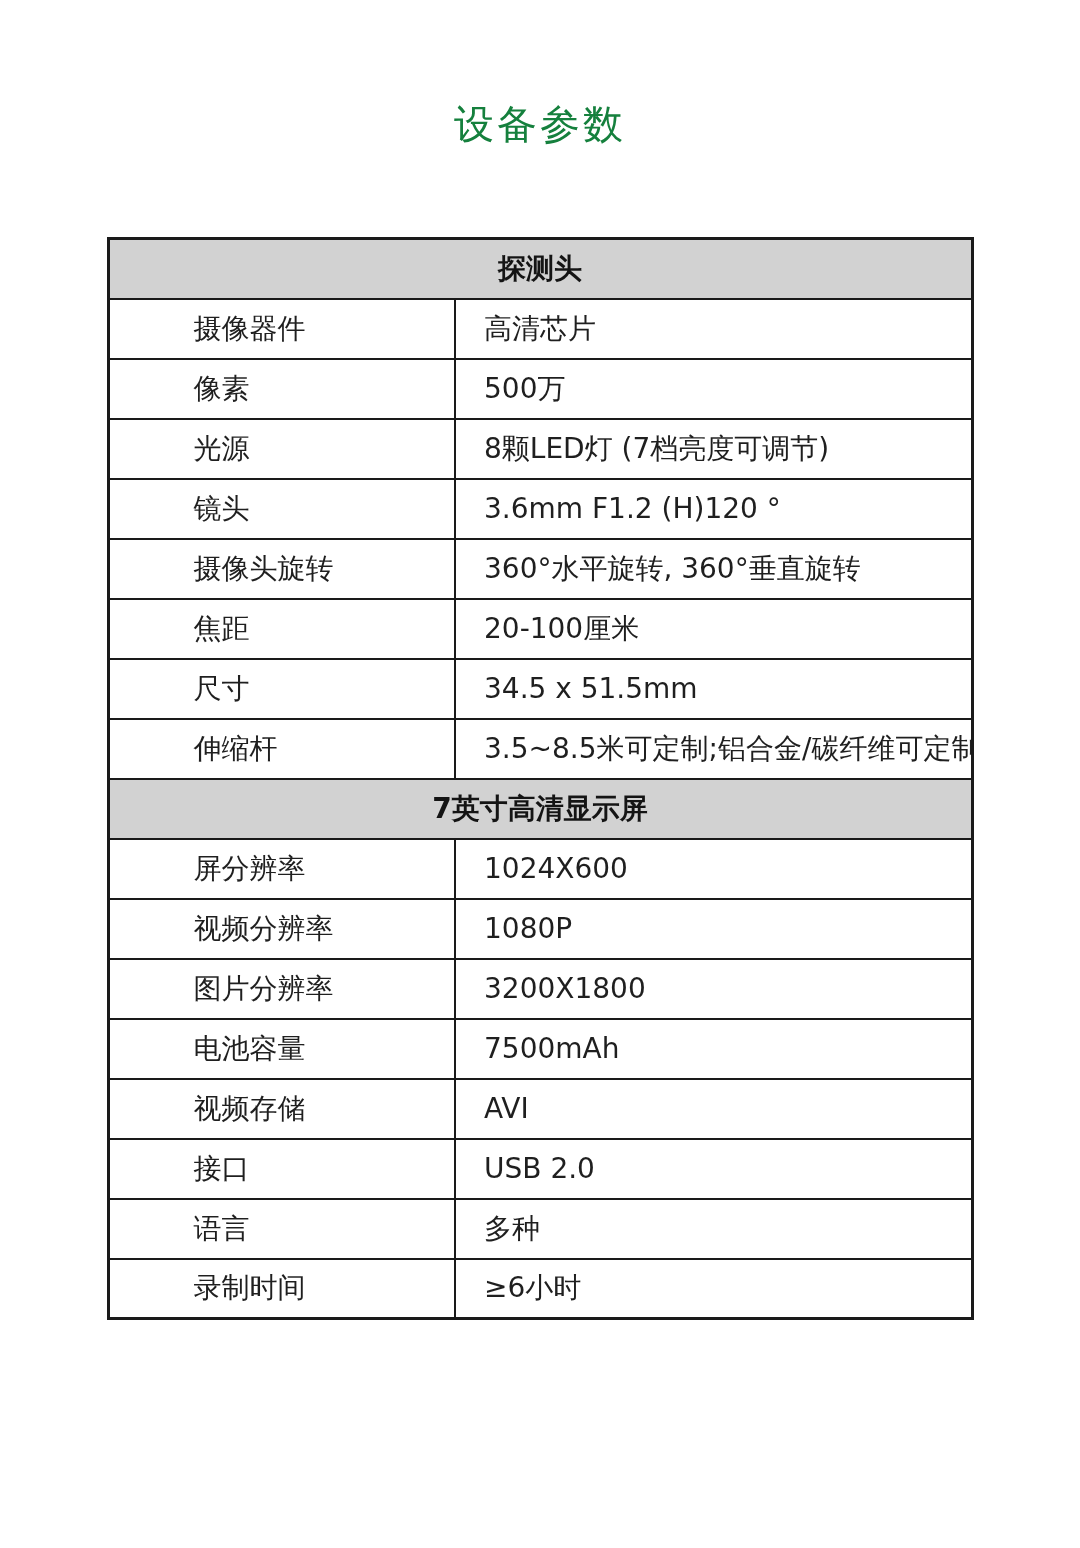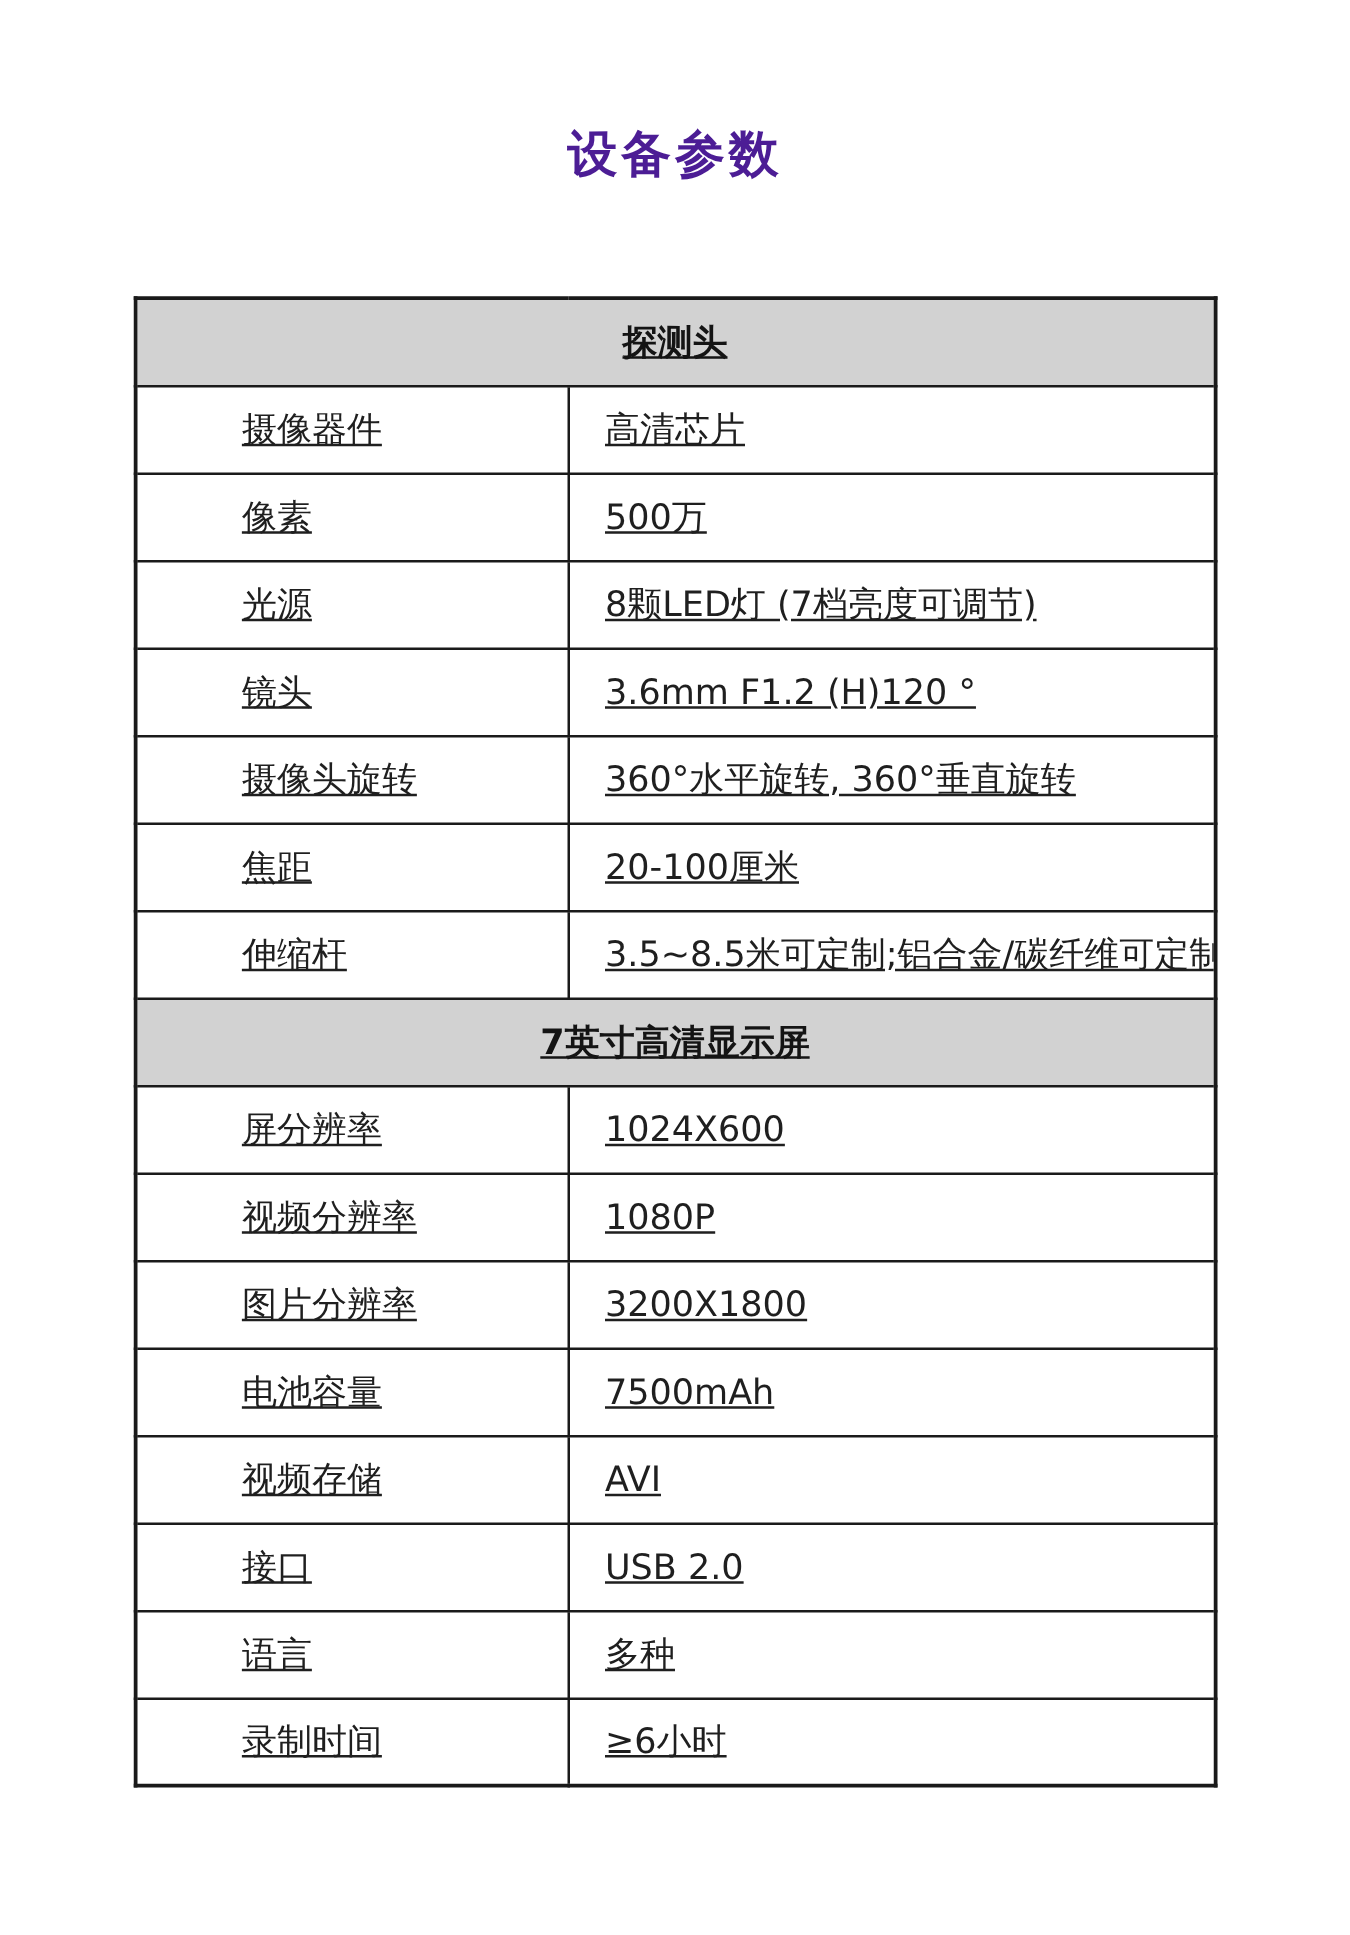--- a/index.html
+++ b/index.html
@@ -15,42 +15,41 @@
     height: 1548px;
     margin: 0 auto;
     background: #ffffff;
     overflow: hidden;
   }
   .page-title {
     margin-top: 96px;
     text-align: center;
     font-size: 40px;
     line-height: 1.4;
-    font-weight: 700;
-    color: #4c1d95;
+    font-weight: 400;
+    color: #15803d;
     letter-spacing: 3px;
   }
   .spec-table {
     width: 864px;
     margin: 85px auto 0 auto;
     border-collapse: collapse;
     table-layout: fixed;
   }
   .spec-table, .spec-table td {
     border: 2px solid #1a1a1a;
   }
   .spec-table { border-width: 3px; }
   .spec-table td {
-    height: 70px;
+    height: 60px;
     vertical-align: middle;
     font-size: 28px;
     color: #1f1f1f;
     overflow: hidden;
     white-space: nowrap;
-    text-decoration: underline;
   }
   td.section-header {
     background: #d2d2d2;
     text-align: center;
     font-weight: 700;
     font-size: 28px;
     color: #141414;
   }
   td.label-cell {
     padding-left: 84px;
@@ -99,20 +98,24 @@
       </tr>
       <tr>
         <td class="label-cell">摄像头旋转</td>
         <td class="value-cell">360°水平旋转, 360°垂直旋转</td>
       </tr>
       <tr>
         <td class="label-cell">焦距</td>
         <td class="value-cell">20-100厘米</td>
       </tr>
       <tr>
+        <td class="label-cell">尺寸</td>
+        <td class="value-cell">34.5 x 51.5mm</td>
+      </tr>
+      <tr>
         <td class="label-cell">伸缩杆</td>
         <td class="value-cell">3.5~8.5米可定制;铝合金/碳纤维可定制</td>
       </tr>
 
       <tr>
         <td colspan="2" class="section-header">7英寸高清显示屏</td>
       </tr>
 
       <tr>
         <td class="label-cell">屏分辨率</td>

